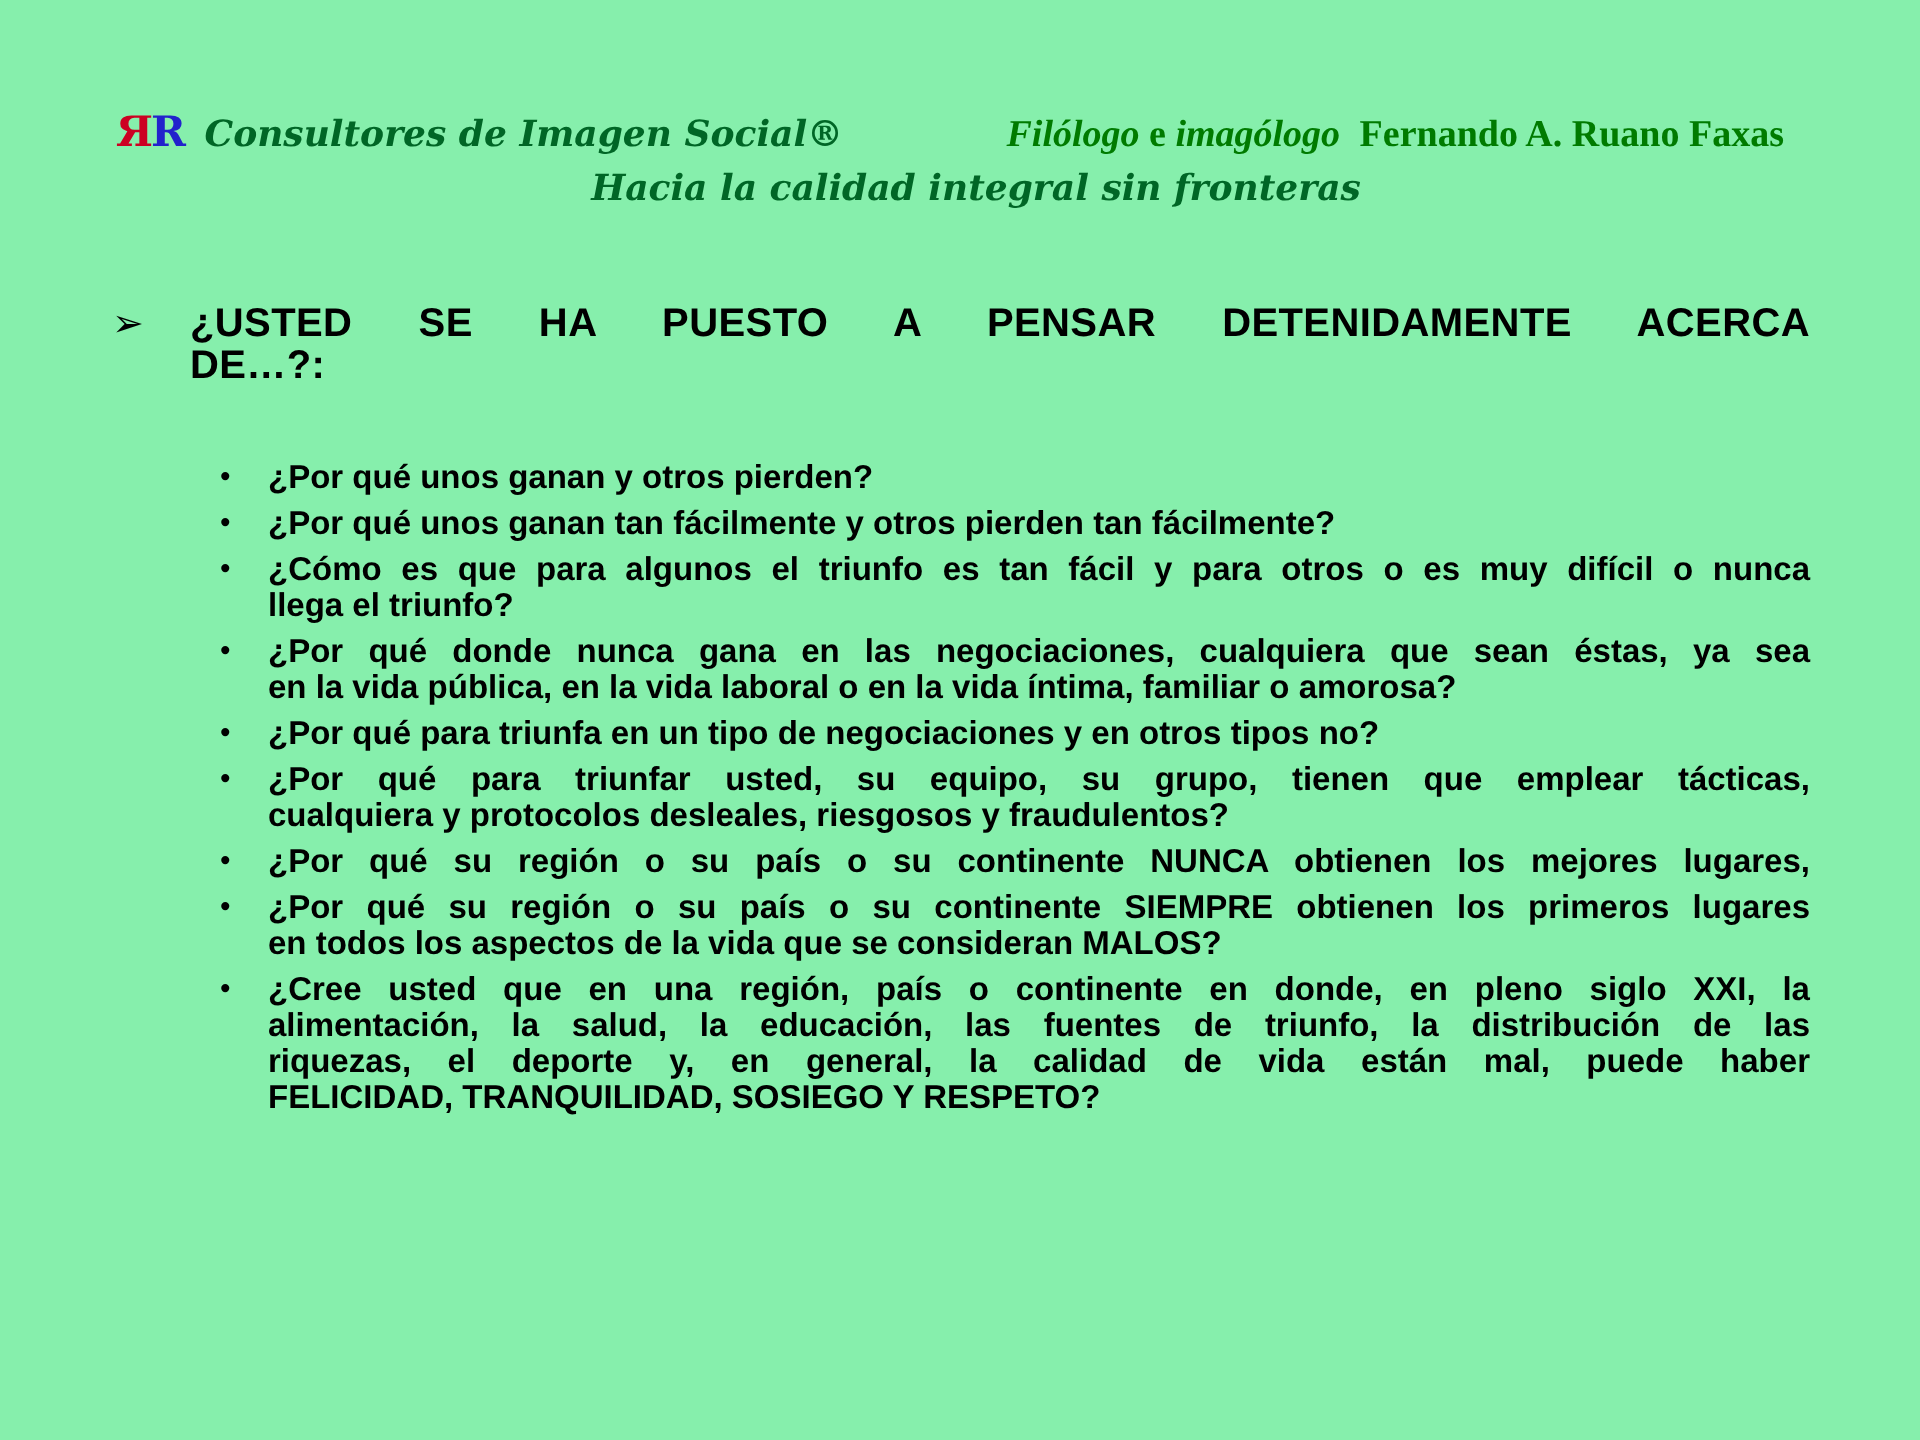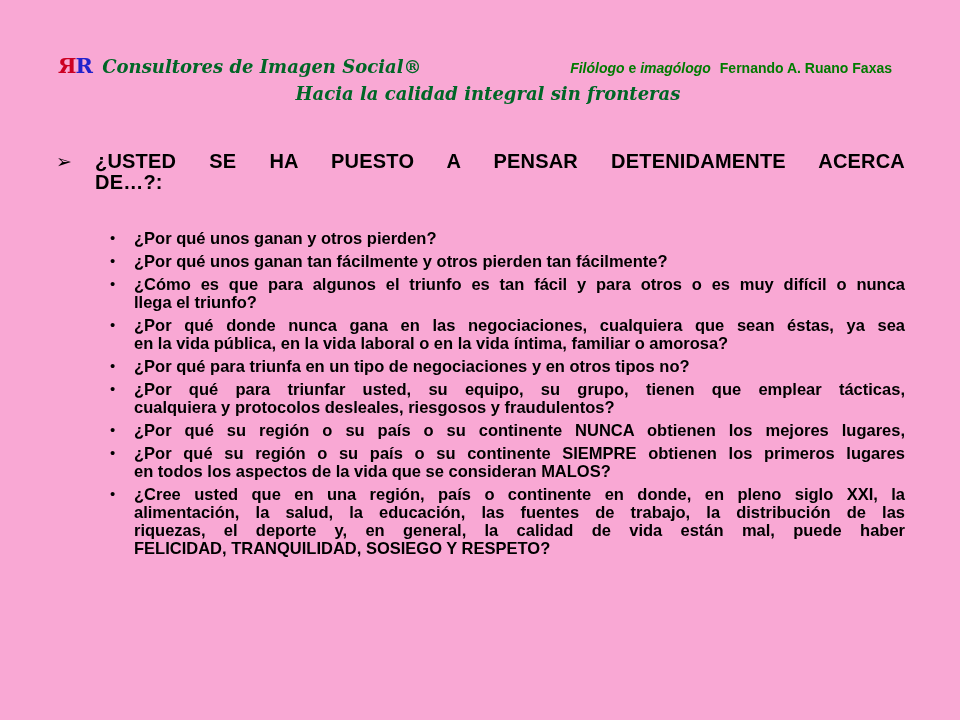--- a/index.html
+++ b/index.html
@@ -4,37 +4,37 @@
 <style>
   :root{
     --green-text:#007B00;
     --green-script:#006626;
     --logo-red:#CC0022;
     --logo-blue:#2222CC;
     --text-black:#000000;
   }
   html,body{margin:0;padding:0;background:#ffffff;}
   .slide{
-    width:960px;height:720px;background:#f9a8d4;position:relative;overflow:hidden;
+    width:960px;height:720px;background:#86efac;position:relative;overflow:hidden;
     font-family:"Liberation Sans",sans-serif;color:var(--text-black);
   }
   
   .header{padding-top:53px;}
   .header-row1{
     display:flex;justify-content:space-between;align-items:baseline;
     padding-left:58px;padding-right:68px;white-space:nowrap;
   }
   .logo{font-family:"DejaVu Serif",serif;font-weight:bold;font-size:18px;}
   .logo-ya{color:var(--logo-red);font-size:21px;letter-spacing:-1px;}
   .logo-r{color:var(--logo-blue);font-size:21px;}
   .logo-script{
     font-family:"DejaVu Serif",serif;font-style:italic;font-weight:bold;
     font-size:18px;color:var(--green-script);margin-left:3px;
   }
-  .title-line{color:var(--green-text);font-weight:bold;font-size:14px;}
+  .title-line{color:var(--green-text);font-weight:bold;font-size:19px;font-family:Liberation Serif, serif;}
   .title-line .it{font-style:italic;}
   .title-line .name-gap{margin-left:5px;}
   .tagline{
     margin-top:5px;text-align:center;font-family:"DejaVu Serif",serif;
     font-style:italic;font-weight:bold;font-size:18px;color:var(--green-script);
     padding-left:16px;
   }
   .email{
     text-align:center;font-family:"Liberation Serif",serif;font-weight:bold;
     font-size:17px;color:var(--green-script);margin-top:1px;
@@ -130,20 +130,20 @@
         <span class="marker">•</span>
         <div class="qtext">
           <div class="jline">¿Por qué su región o su país o su continente SIEMPRE obtienen los primeros lugares</div>
           <div class="lastline">en todos los aspectos de la vida que se consideran MALOS?</div>
         </div>
       </li>
       <li>
         <span class="marker">•</span>
         <div class="qtext">
           <div class="jline">¿Cree usted que en una región, país o continente en donde, en pleno siglo XXI, la</div>
-          <div class="jline">alimentación, la salud, la educación, las fuentes de trabajo, la distribución de las</div>
+          <div class="jline">alimentación, la salud, la educación, las fuentes de triunfo, la distribución de las</div>
           <div class="jline">riquezas, el deporte y, en general, la calidad de vida están mal, puede haber</div>
           <div class="lastline">FELICIDAD, TRANQUILIDAD, SOSIEGO Y RESPETO?</div>
         </div>
       </li>
     </ul>
 
 </div>
 
 </body></html>

